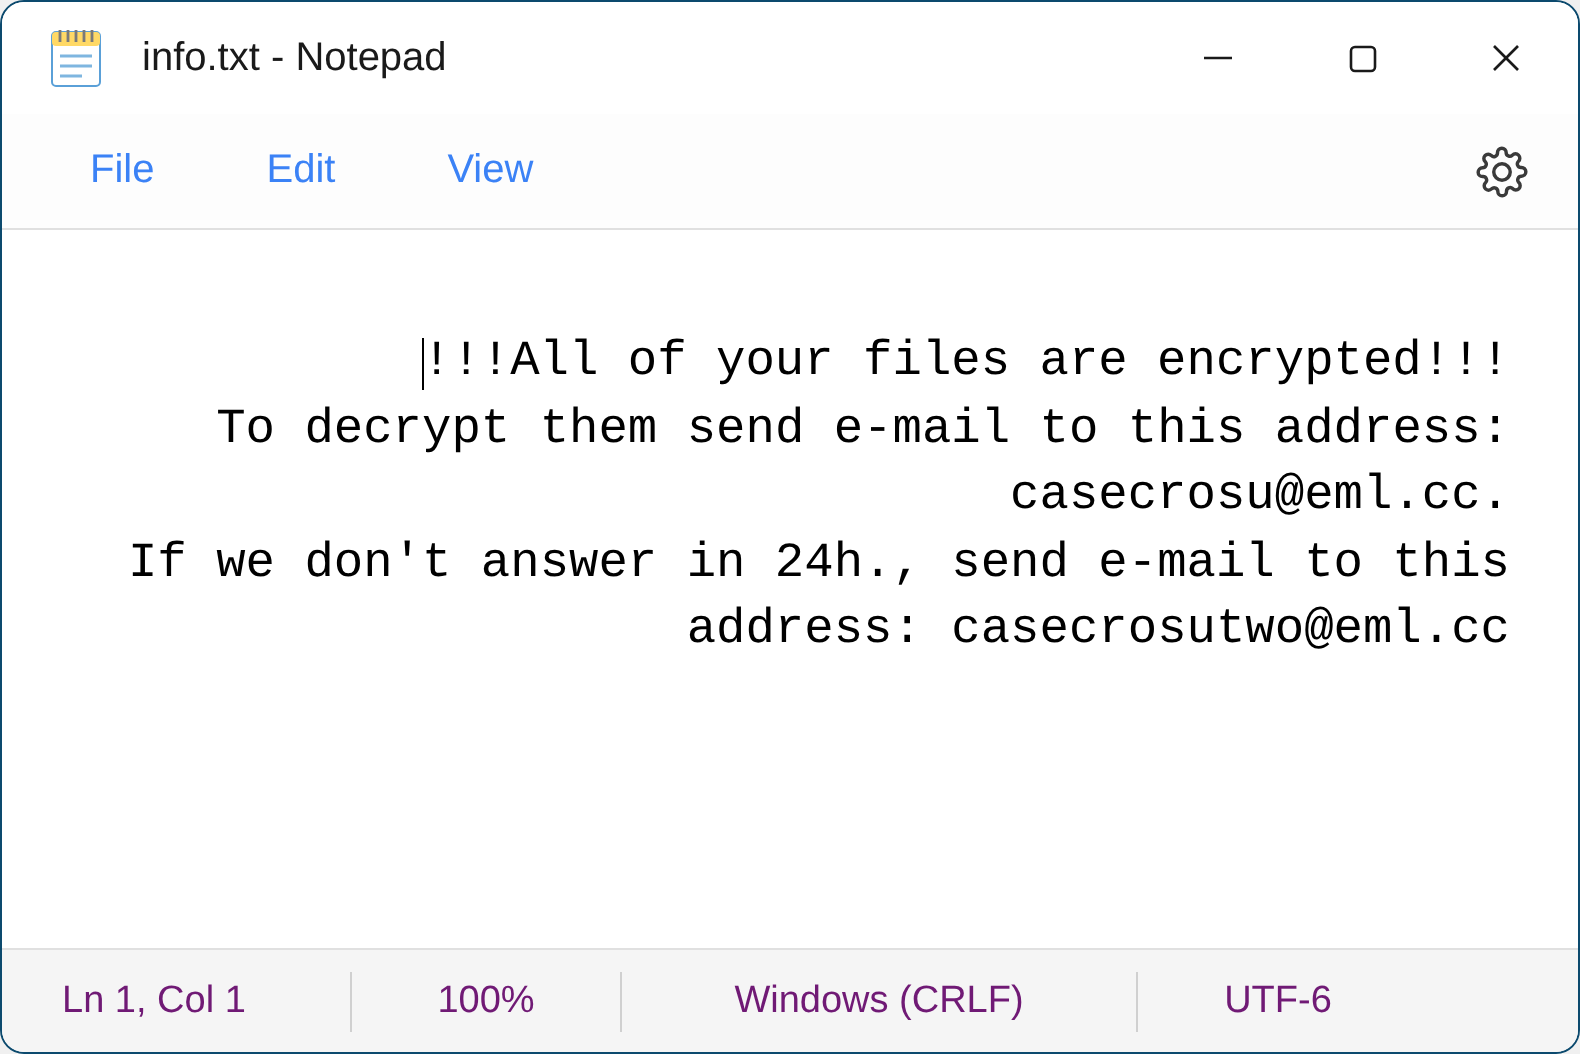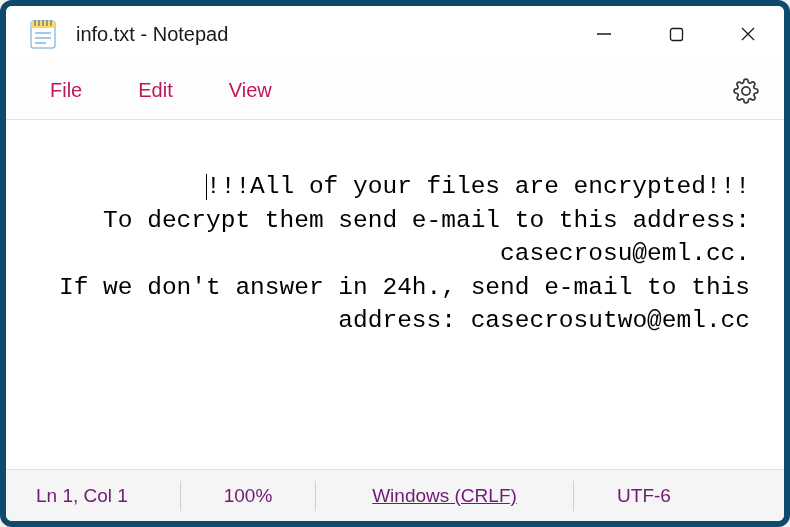--- a/index.html
+++ b/index.html
@@ -12,21 +12,21 @@
       background: #f0f0f0;
       width: 790px;
       height: 527px;
       overflow: hidden;
     }
     .window {
       width: 790px;
       height: 527px;
       background: #ffffff;
       border-radius: 12px;
-      border: 6px solid #0c4a6e;
+      border: 1px solid #0c4a6e;
       display: flex;
       flex-direction: column;
       overflow: hidden;
     }
     .titlebar {
       height: 56px;
       display: flex;
       align-items: center;
       padding: 0 0 0 24px;
       background: #ffffff;
@@ -61,21 +61,21 @@
       height: 58px;
       display: flex;
       align-items: center;
       padding: 0 16px;
       border-bottom: 1px solid #e0e0e0;
       background: #fdfdfd;
     }
     .menu-item {
       padding: 10px 28px;
       font-size: 20px;
-      color: #be185d;
+      color: #3b82f6;
       cursor: pointer;
       border-radius: 6px;
     }
     .menubar-spacer {
       flex: 1;
     }
     .settings-btn {
       width: 44px;
       height: 44px;
       display: flex;
@@ -117,21 +117,20 @@
       padding-left: 30px;
       width: 175px;
     }
     .status-cell.zoom {
       width: 135px;
       justify-content: center;
     }
     .status-cell.enc {
       width: 258px;
       justify-content: center;
-      text-decoration: underline;
     }
     .status-cell.last {
       border-right: none;
       width: 140px;
       justify-content: center;
     }
     .caret {
       display: inline-block;
       width: 1px;
       height: 26px;

